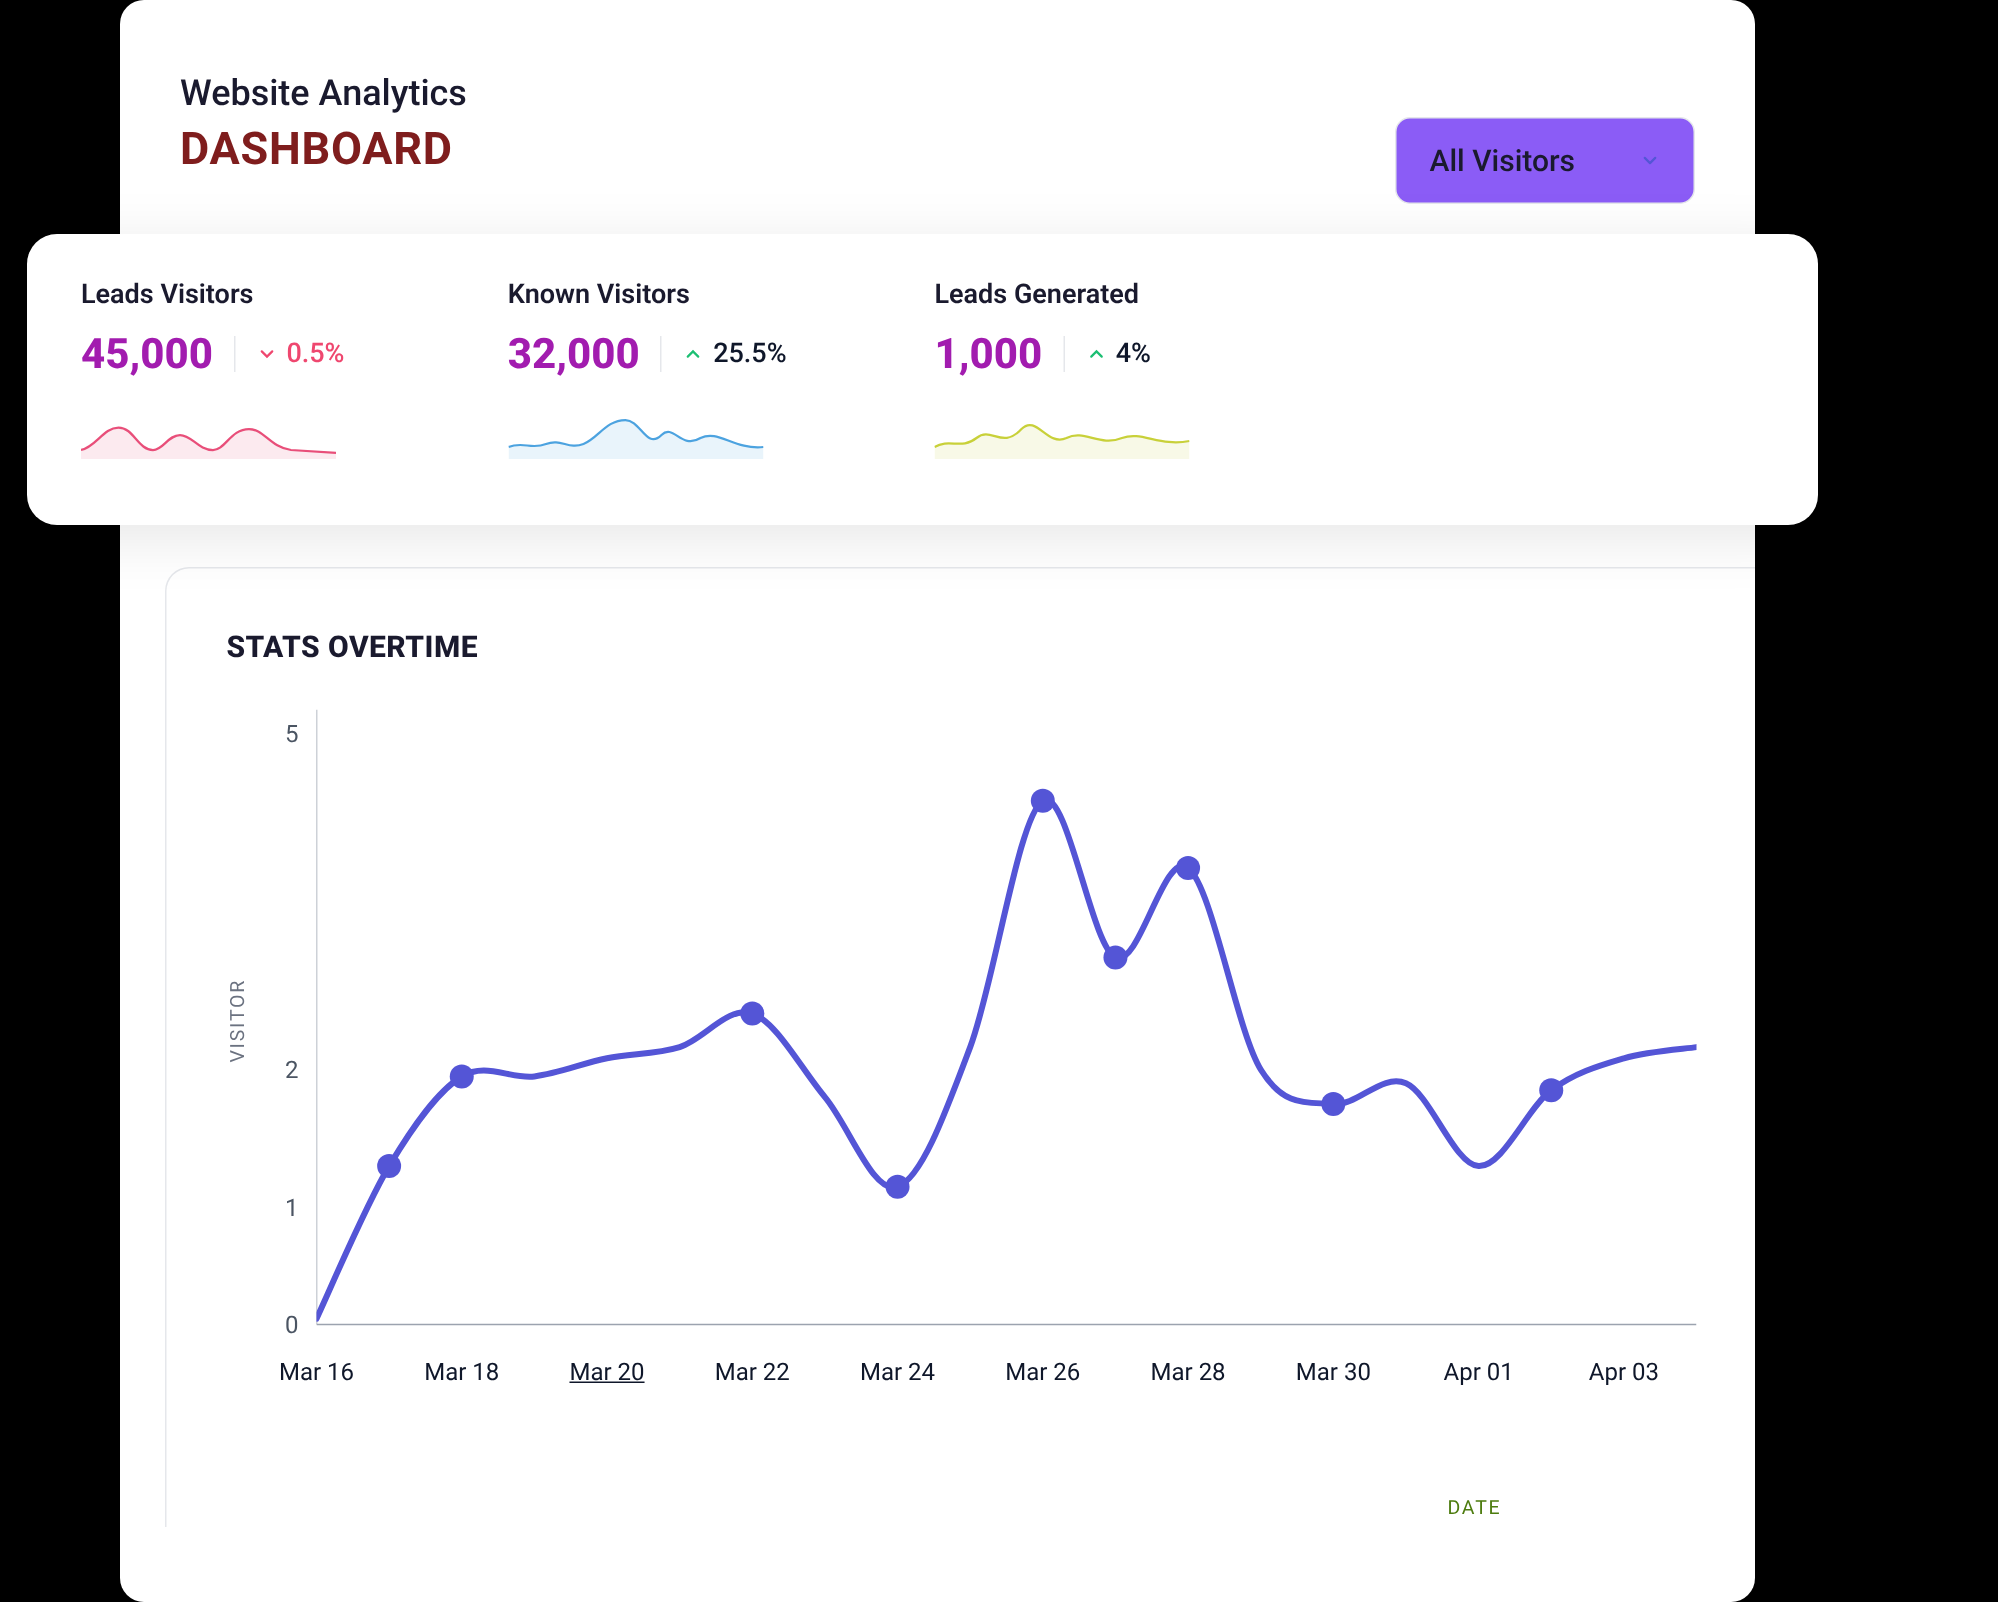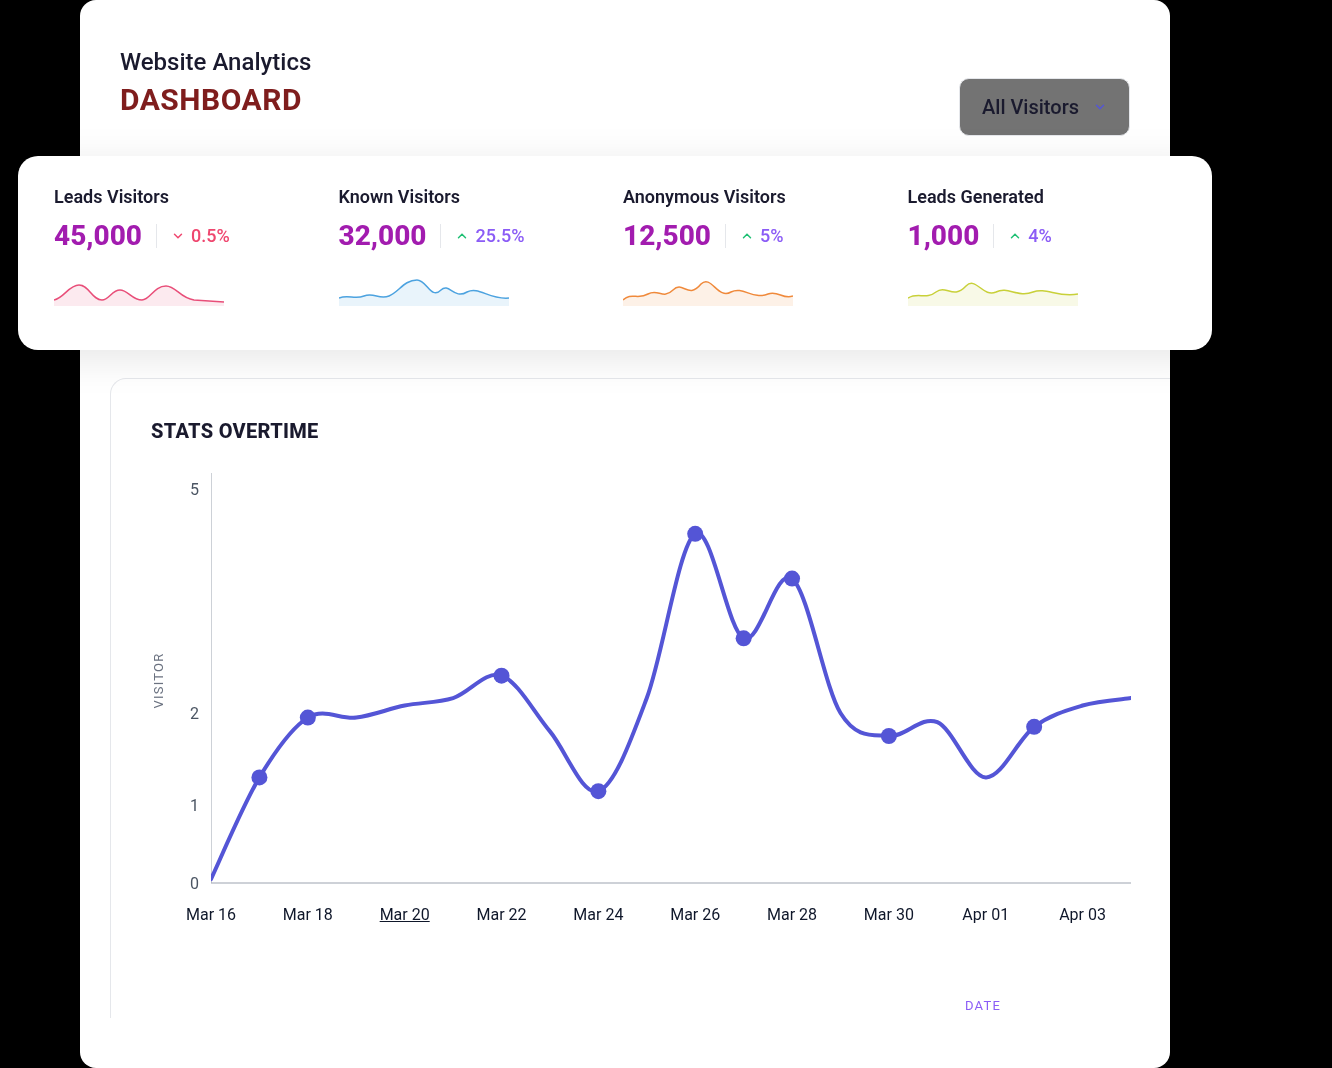--- a/index.html
+++ b/index.html
@@ -35,25 +35,25 @@
   }
   .title {
     font-size: 30px;
     font-weight: 700;
     color: #7f1d1d;
     letter-spacing: 0.5px;
   }
   .dropdown {
     display: flex;
     align-items: center;
-    gap: 14px;
+    gap: 43px;
     border: 1px solid #e5e7eb;
     border-radius: 10px;
     padding: 16px 22px;
-    background: #737373;
+    background: #8b5cf6;
     cursor: pointer;
     margin-top: 30px;
   }
   .dropdown-label {
     font-size: 20px;
     color: #1a1a2e;
     font-weight: 500;
   }
   .dropdown-chevron {
     width: 14px;
@@ -100,21 +100,21 @@
     height: 24px;
     background: #e5e7eb;
   }
   .stat-change {
     display: flex;
     align-items: center;
     gap: 6px;
     font-size: 18px;
     font-weight: 500;
   }
-  .stat-change.up { color: #8b5cf6; }
+  .stat-change.up { color: #0f172a; }
   .stat-change.down { color: #ef476f; }
   .sparkline {
     width: 170px;
     height: 36px;
     margin-top: 6px;
   }
 
   .chart-panel {
     position: absolute;
     left: 110px;
@@ -148,21 +148,21 @@
     font-size: 13px;
     letter-spacing: 1.2px;
     color: #6b7280;
   }
   .x-axis-label {
     position: absolute;
     right: 130px;
     bottom: -50px;
     font-size: 13px;
     letter-spacing: 1.2px;
-    color: #8b5cf6;
+    color: #4d7c0f;
   }
   .y-tick {
     position: absolute;
     font-size: 16px;
     color: #4b5563;
     text-align: right;
     width: 30px;
     transform: translateY(-50%);
   }
   .x-tick {
@@ -226,37 +226,20 @@
           </svg>
         <span>25.5%</span>
       </div>
     </div>
     <svg class="sparkline" viewBox="0 0 170 36" preserveAspectRatio="none">
       <path d="M0,28 C10,24 15,30 25,26 C35,22 40,30 50,26 C60,22 65,10 78,10 C88,10 92,30 102,20 C110,12 115,30 128,22 C140,16 150,30 170,28" fill="none" stroke="#4da3e0" stroke-width="1.5"></path>
       <path d="M0,28 C10,24 15,30 25,26 C35,22 40,30 50,26 C60,22 65,10 78,10 C88,10 92,30 102,20 C110,12 115,30 128,22 C140,16 150,30 170,28 L170,36 L0,36 Z" fill="#4da3e0" opacity="0.12"></path>
     </svg>
   </div>
 
-  <div class="stat-card">
-    <div class="stat-label">Anonymous Visitors</div>
-    <div class="stat-value-row">
-      <div class="stat-value">12,500</div>
-      <div class="stat-divider"></div>
-      <div class="stat-change up">
-        <svg width="14" height="14" viewBox="0 0 24 24" fill="none" stroke="#1dbf73" stroke-width="2.5" stroke-linecap="round">
-            <polyline points="6 15 12 9 18 15"></polyline>
-          </svg>
-        <span>5%</span>
-      </div>
-    </div>
-    <svg class="sparkline" viewBox="0 0 170 36" preserveAspectRatio="none">
-      <path d="M0,30 C8,22 15,30 25,24 C35,18 40,30 50,20 C60,10 65,30 78,14 C88,4 95,30 108,22 C120,16 130,30 145,24 C155,20 160,30 170,26" fill="none" stroke="#f08a3c" stroke-width="1.5"></path>
-      <path d="M0,30 C8,22 15,30 25,24 C35,18 40,30 50,20 C60,10 65,30 78,14 C88,4 95,30 108,22 C120,16 130,30 145,24 C155,20 160,30 170,26 L170,36 L0,36 Z" fill="#f08a3c" opacity="0.12"></path>
-    </svg>
-  </div>
 
   <div class="stat-card">
     <div class="stat-label">Leads Generated</div>
     <div class="stat-value-row">
       <div class="stat-value">1,000</div>
       <div class="stat-divider"></div>
       <div class="stat-change up">
         <svg width="14" height="14" viewBox="0 0 24 24" fill="none" stroke="#1dbf73" stroke-width="2.5" stroke-linecap="round">
             <polyline points="6 15 12 9 18 15"></polyline>
           </svg>

